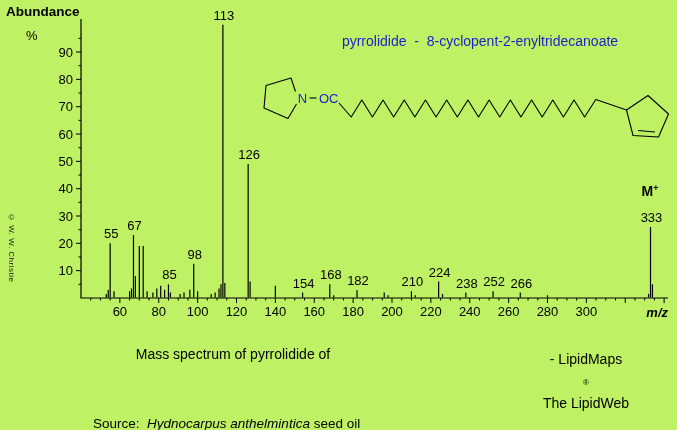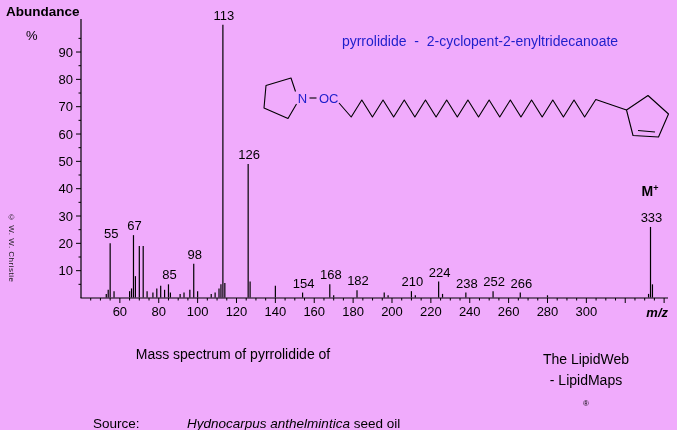--- a/index.html
+++ b/index.html
@@ -1,17 +1,17 @@
 <!DOCTYPE html>
 <html><head>
 <meta charset="utf-8">
 <style>
   html,body{margin:0;padding:0;background:#fff;}
   .canvas{
-    position:relative;width:677px;height:430px;background:#f0abfc;overflow:hidden;
+    position:relative;width:677px;height:430px;background:#bef264;overflow:hidden;
     font-family:"Liberation Sans", sans-serif;color:#000;
   }
   .abs{position:absolute;}
   .yaxis-title{left:6px;top:4px;font-size:13.5px;font-weight:bold;}
   .yaxis-unit{left:26px;top:28px;font-size:13px;}
   .watermark{
     left:7px;top:213px;height:100px;font-size:8px;color:#1a1a1a;
     writing-mode:vertical-rl;letter-spacing:0.5px;
   }
   .spectrum-title{
@@ -25,34 +25,34 @@
   .caption span{display:block;}
   .credit{
     left:521px;top:349px;width:130px;text-align:center;
     font-size:14px;line-height:21px;
   }
   .credit span{display:block;}
   .credit .reg{display:inline;font-size:8px;}
   .source{
     left:78px;top:401px;font-size:13.5px;white-space:pre;
   }
-  .source .species{font-style:italic;margin-left:40px;}
+  .source .species{font-style:italic;}
   svg{position:absolute;left:0;top:0;}
   svg text{font-family:"Liberation Sans", sans-serif;}
 </style>
 </head>
 <body>
 
 <div class="canvas">
 
   <div class="abs yaxis-title">Abundance</div>
   <div class="abs yaxis-unit">%</div>
   <div class="abs watermark">© W. W. Christie</div>
 
-  <div class="abs spectrum-title" style="color:#1e1ecb;">pyrrolidide  -  2-cyclopent-2-enyltridecanoate</div>
+  <div class="abs spectrum-title" style="color:#1e1ecb;">pyrrolidide  -  8-cyclopent-2-enyltridecanoate</div>
 
   <svg id="chart-svg" width="677" height="430" viewBox="0 0 677 430">
 
     <g id="axes-layer">
         <line x1="81" y1="19" x2="81" y2="298" stroke="#000" stroke-width="1.2"></line>
         <line x1="80.5" y1="298" x2="668" y2="298" stroke="#000" stroke-width="1.2"></line>
         <line x1="90.71854304635761" y1="298" x2="90.71854304635761" y2="300.5" stroke="#000" stroke-width="1"></line>
         <line x1="100.43708609271523" y1="298" x2="100.43708609271523" y2="300.5" stroke="#000" stroke-width="1"></line>
         <line x1="110.15562913907284" y1="298" x2="110.15562913907284" y2="300.5" stroke="#000" stroke-width="1"></line>
         <line x1="119.87417218543047" y1="298" x2="119.87417218543047" y2="303" stroke="#000" stroke-width="1"></line>
@@ -236,21 +236,21 @@
     <text x="650" y="196" text-anchor="middle" font-size="14" font-weight="bold" fill="#000">
       <tspan>M</tspan><tspan dy="-5" font-size="9">+</tspan>
     </text>
   </svg>
 
   <div class="abs caption">
     <span>Mass spectrum of pyrrolidide of</span>
   </div>
 
   <div class="abs credit">
+    <span><span>- LipidMaps</span><span class="reg">®</span></span>
     <span>The LipidWeb</span>
-    <span><span>- LipidMaps</span><span class="reg">®</span></span>
   </div>
 
   <div class="abs source">
     <span>Source:  </span><span class="species">Hydnocarpus anthelmintica</span><span> seed oil</span>
   </div>
 
 </div>
 
 </body></html>

